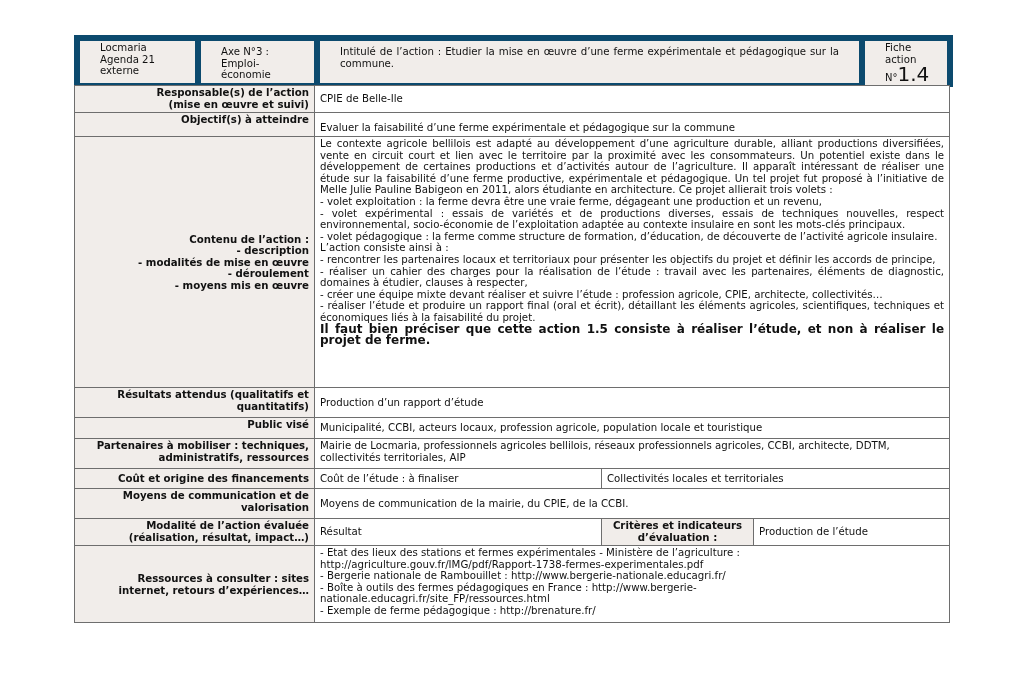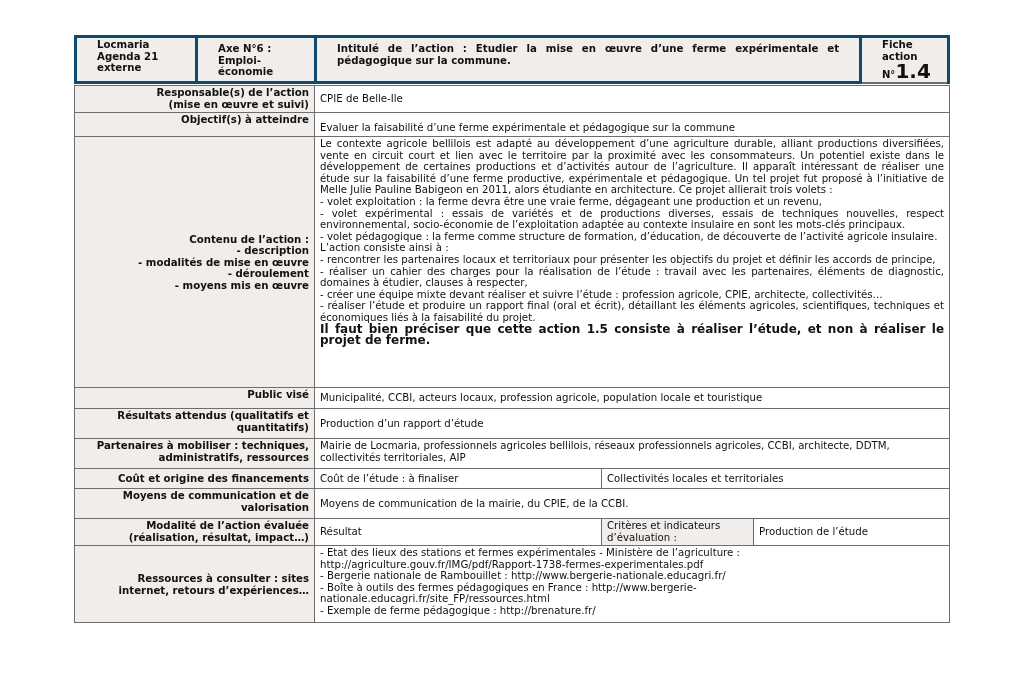--- a/index.html
+++ b/index.html
@@ -1,31 +1,31 @@
 <!DOCTYPE html>
 <html><head>
 <meta charset="utf-8">
 <style>
   html, body { margin:0; padding:0; }
   body { width:1024px; height:700px; background:#ffffff; position:relative; overflow:hidden;
          font-family:"DejaVu Sans", sans-serif; color:#111; }
   .hdr { position:absolute; left:74px; top:35px; width:873px; height:38px; border-collapse:collapse; table-layout:fixed; }
-  .hdr td { border:3px solid #0c4a6e; background:#f1edea; font-size:10.2px; font-weight:bold; line-height:11.5px; vertical-align:top; padding:1px 20px; }
+  .hdr td { border:6px solid #0c4a6e; background:#f1edea; font-size:10.2px; font-weight:normal; line-height:11.5px; vertical-align:top; padding:1px 20px; }
   .hdr td.title { text-align:justify; text-align-last:auto; }
   .hdr td.fiche { border-bottom:2px solid #6e6e6e; }
   .fiche-num { font-size:20px; line-height:18px; }
   .fiche-no { font-size:10px; }
 
   .main { position:absolute; left:74px; top:85px; width:875px; border-collapse:collapse; table-layout:fixed; }
   .main td { border:1px solid #6e6e6e; font-size:10.2px; line-height:11.6px; padding:0 5px; vertical-align:middle; }
   .main td.lbl { background:#f1edea; font-weight:bold; vertical-align:top; padding-top:1px;text-align:right; }
   .main td.lbl.mid { vertical-align:middle;padding-left:35px; }
   .main td.val { background:#ffffff; }
   .main td.val.top { vertical-align:top; padding-top:1px;margin-left:12px; }
-  .main td.crit { background:#f1edea; font-weight:normal; text-align:left; vertical-align:top; padding-top:1px; }
+  .main td.crit { background:#f1edea; font-weight:bold; text-align:center; vertical-align:top; padding-top:1px; }
   .justify p { margin:0; text-align:justify; }
   .justify p.bold { font-weight:bold; font-size:12px; }
   .res p { margin:0; }
   .objline { padding-top:7px; }
 </style>
 </head>
 <body>
 
 <table class="hdr">
   <colgroup>
@@ -35,21 +35,21 @@
       <col style="width:88px">
     </colgroup>
   <tbody>
       <tr>
     <td>
       <div>Locmaria</div>
       <div>Agenda 21</div>
       <div>externe</div>
     </td>
     <td style="padding-top:5px">
-      <div>Axe N°6 : Emploi-</div>
+      <div>Axe N°3 : Emploi-</div>
       <div>économie</div>
     </td>
     <td class="title" style="padding-top:5px">Intitulé de l’action : Etudier la mise en œuvre d’une ferme expérimentale et pédagogique sur la commune.</td>
     <td class="fiche">
       <div>Fiche action</div>
       <div><span class="fiche-no">N°</span><span class="fiche-num">1.4</span></div>
     </td>
   </tr>
 </tbody>
   </table>
@@ -93,31 +93,31 @@
       <p>- volet pédagogique : la ferme comme structure de formation, d’éducation, de découverte de l’activité agricole insulaire.</p>
       <p>L’action consiste ainsi à :</p>
       <p>- rencontrer les partenaires locaux et territoriaux pour présenter les objectifs du projet et définir les accords de principe,</p>
       <p>- réaliser un cahier des charges pour la réalisation de l’étude : travail avec les partenaires, éléments de diagnostic, domaines à étudier, clauses à respecter,</p>
       <p>- créer une équipe mixte devant réaliser et suivre l’étude : profession agricole, CPIE, architecte, collectivités…</p>
       <p>- réaliser l’étude et produire un rapport final (oral et écrit), détaillant les éléments agricoles, scientifiques, techniques et économiques liés à la faisabilité du projet.</p>
       <p class="bold">Il faut bien préciser que cette action 1.5 consiste à réaliser l’étude, et non à réaliser le projet de ferme.</p>
     </td>
   </tr>
 
-  <tr style="height:21px">
-    <td class="lbl">Public visé</td>
-    <td class="val" colspan="3">Municipalité, CCBI, acteurs locaux, profession agricole, population locale et touristique</td>
-  </tr>
-
   <tr style="height:30px">
     <td class="lbl">
       <div>Résultats attendus (qualitatifs et</div>
       <div>quantitatifs)</div>
     </td>
     <td class="val" colspan="3">Production d’un rapport d’étude</td>
+  </tr>
+
+  <tr style="height:21px">
+    <td class="lbl">Public visé</td>
+    <td class="val" colspan="3">Municipalité, CCBI, acteurs locaux, profession agricole, population locale et touristique</td>
   </tr>
 
   <tr style="height:30px">
     <td class="lbl">
       <div>Partenaires à mobiliser : techniques,</div>
       <div>administratifs, ressources</div>
     </td>
     <td class="val top" colspan="3">Mairie de Locmaria, professionnels agricoles bellilois, réseaux professionnels agricoles, CCBI, architecte, DDTM, collectivités territoriales, AIP</td>
   </tr>
 

